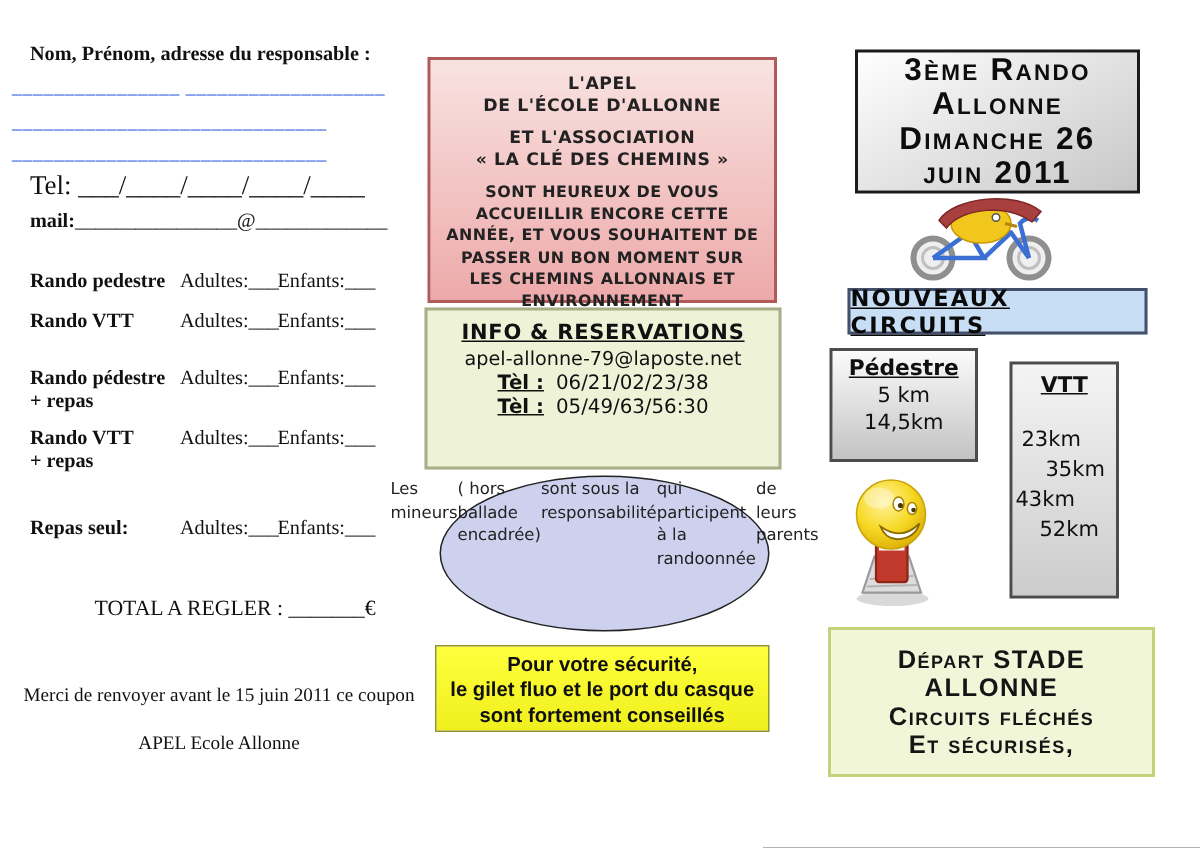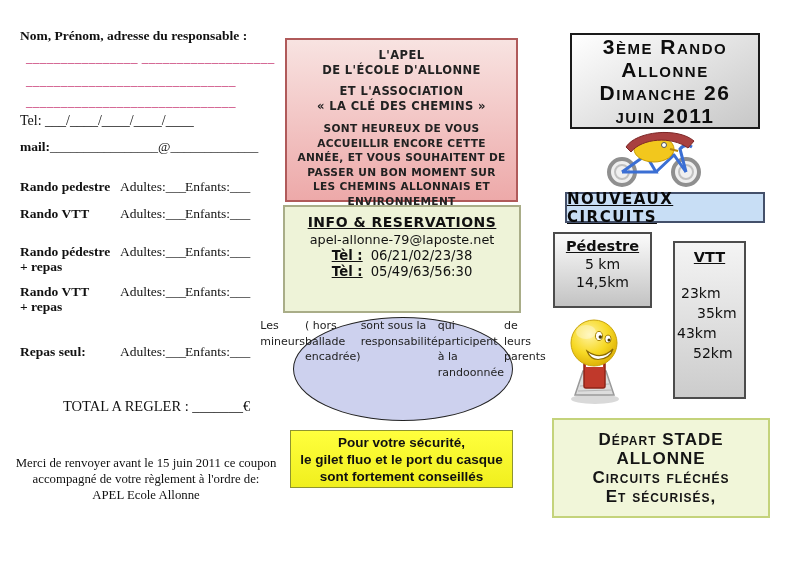--- a/index.html
+++ b/index.html
@@ -2,22 +2,22 @@
 <html><head>
 <meta charset="utf-8">
 <style>
   html,body{margin:0;padding:0;background:#777;}
   #page{position:relative;width:800px;height:565px;background:#ffffff;overflow:hidden;
         font-family:"Liberation Serif", serif;color:#111;}
 
   
   .lp{position:absolute;white-space:nowrap;}
   #coupon-heading{left:20px;top:28px;font-weight:bold;font-size:13.5px;}
-  .blank-line{left:26px;font-size:13px;letter-spacing:.5px;color:#be185d;}
-  #tel-line{left:20px;top:113px;font-size:14px;}
+  .blank-line{left:8px;font-size:13px;letter-spacing:.5px;color:#1d4ed8;}
+  #tel-line{left:20px;top:113px;font-size:18px;}
   #mail-line{left:20px;top:139px;font-size:13.5px;}
   #mail-line .b{font-weight:bold;}
   .opt-row{position:absolute;left:20px;width:250px;font-size:13.5px;}
   .opt-row .lbl{position:absolute;left:0;font-weight:bold;width:100px;white-space:normal;line-height:15px;}
   .opt-row .ad{position:absolute;left:100px;}
   .opt-row .en{position:absolute;left:165px;}
   #total-line{left:63px;top:398px;font-size:14.5px;text-align:center;}
   #coupon-footer{left:10px;top:455px;width:272px;text-align:center;font-size:12.8px;line-height:16px;white-space:normal;}
 
   
@@ -120,21 +120,21 @@
     </div>
     <div class="opt-row" style="top:344px">
       <span class="lbl">Repas seul:</span>
       <span class="ad">Adultes:___</span>
       <span class="en">Enfants:___</span>
     </div>
 
     <div class="lp" id="total-line">TOTAL A REGLER : _______€</div>
     <div class="lp" id="coupon-footer">
       <span>Merci de renvoyer avant le 15 juin 2011 ce coupon</span><br>
-      <span>accompagné de votre règlement à l'ordre de:</span><br>
+      <br>
       <span>APEL  Ecole Allonne</span>
     </div>
   </div>
 
   <div>
     <div id="intro-box">
       <div class="t">L'APEL</div>
       <div class="t">DE L'ÉCOLE D'ALLONNE</div>
       <div class="gap"></div>
       <div class="t">ET L'ASSOCIATION</div>

